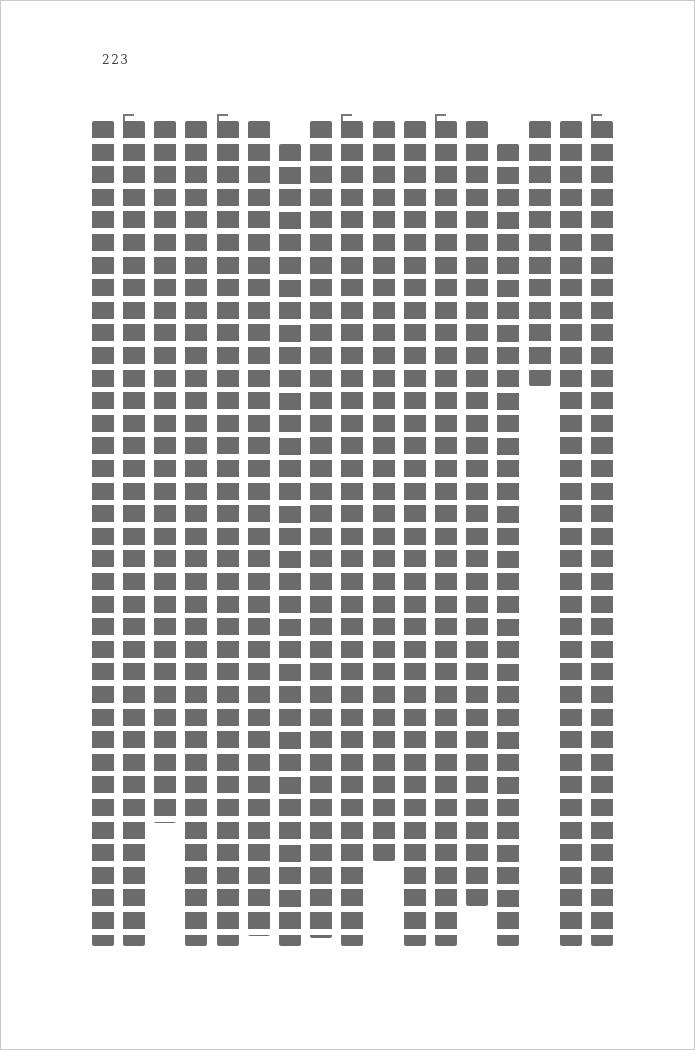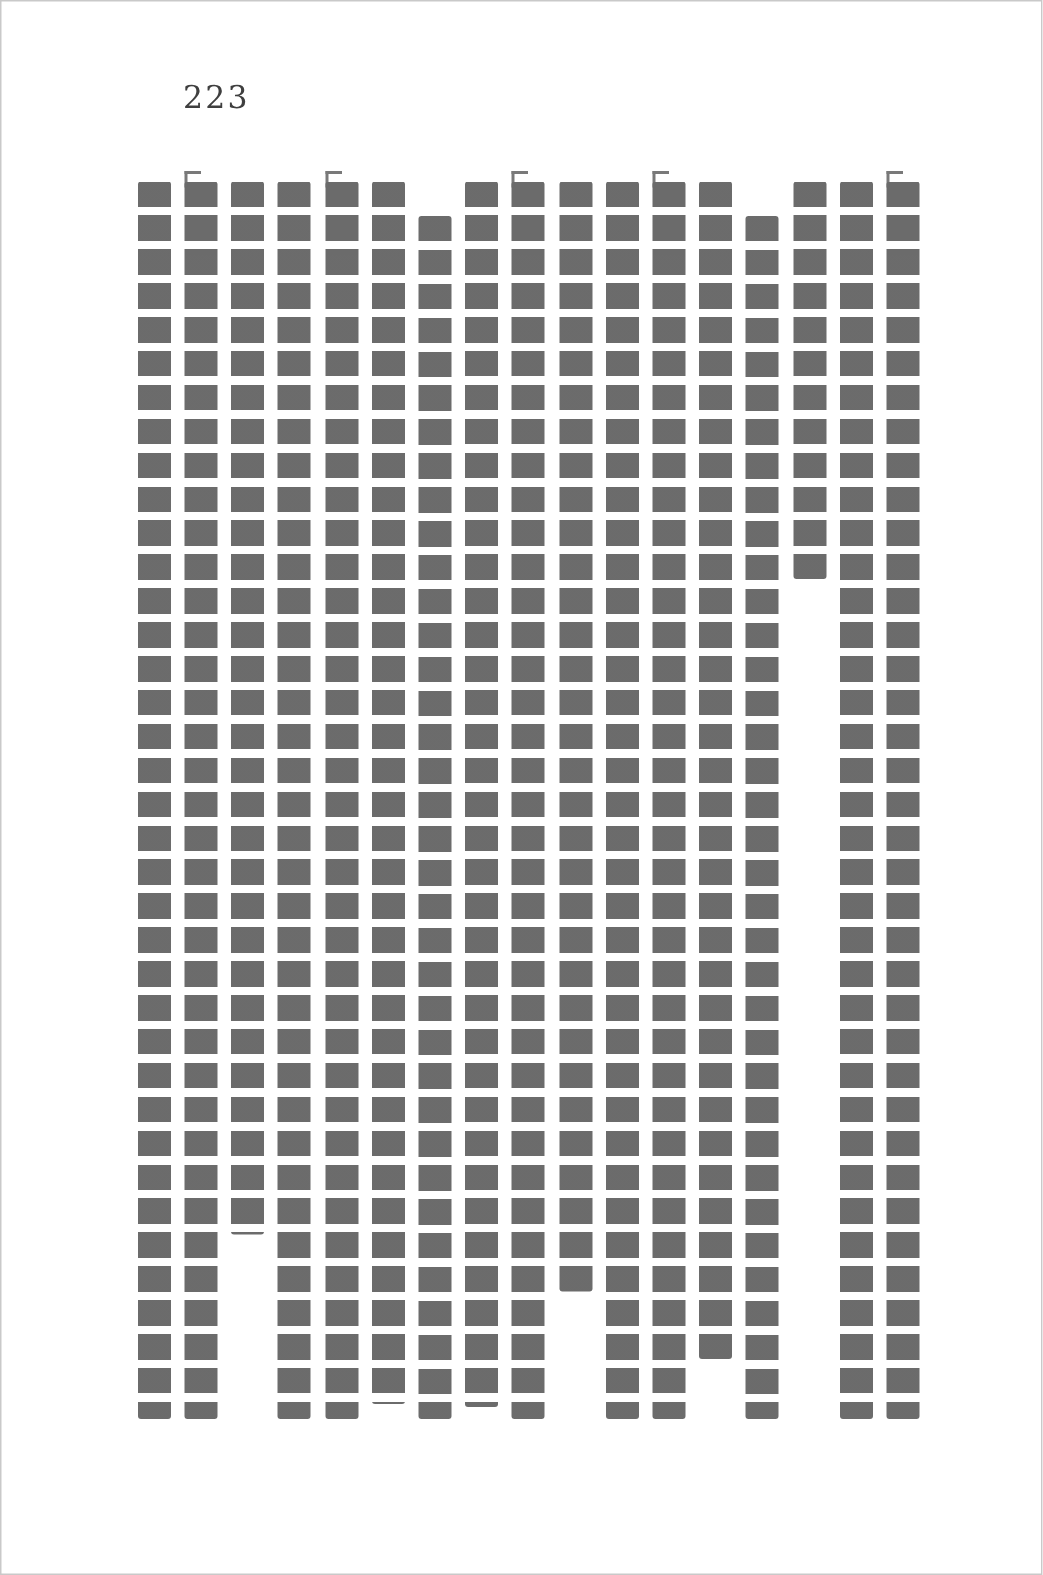--- a/index.html
+++ b/index.html
@@ -8,24 +8,23 @@
     width:695px;height:1050px;
     background:#ffffff;
     border:1px solid #c9c9c9;
     box-sizing:border-box;
     font-family:"DejaVu Serif","Liberation Serif",serif;
     overflow:hidden;
   }
   .page-number{
     position:absolute;
     left:101px;top:52px;
-    font-size:21px;
+    font-size:12px;
     letter-spacing:1.5px;
     color:#3f3f3f;
-    margin-left:20px;
   }
   .text-block{
     position:absolute;
     top:0;left:0;right:0;bottom:0;
   }
   
   .text-column{
     position:absolute;
     width:22px;
     border-radius:2px;

